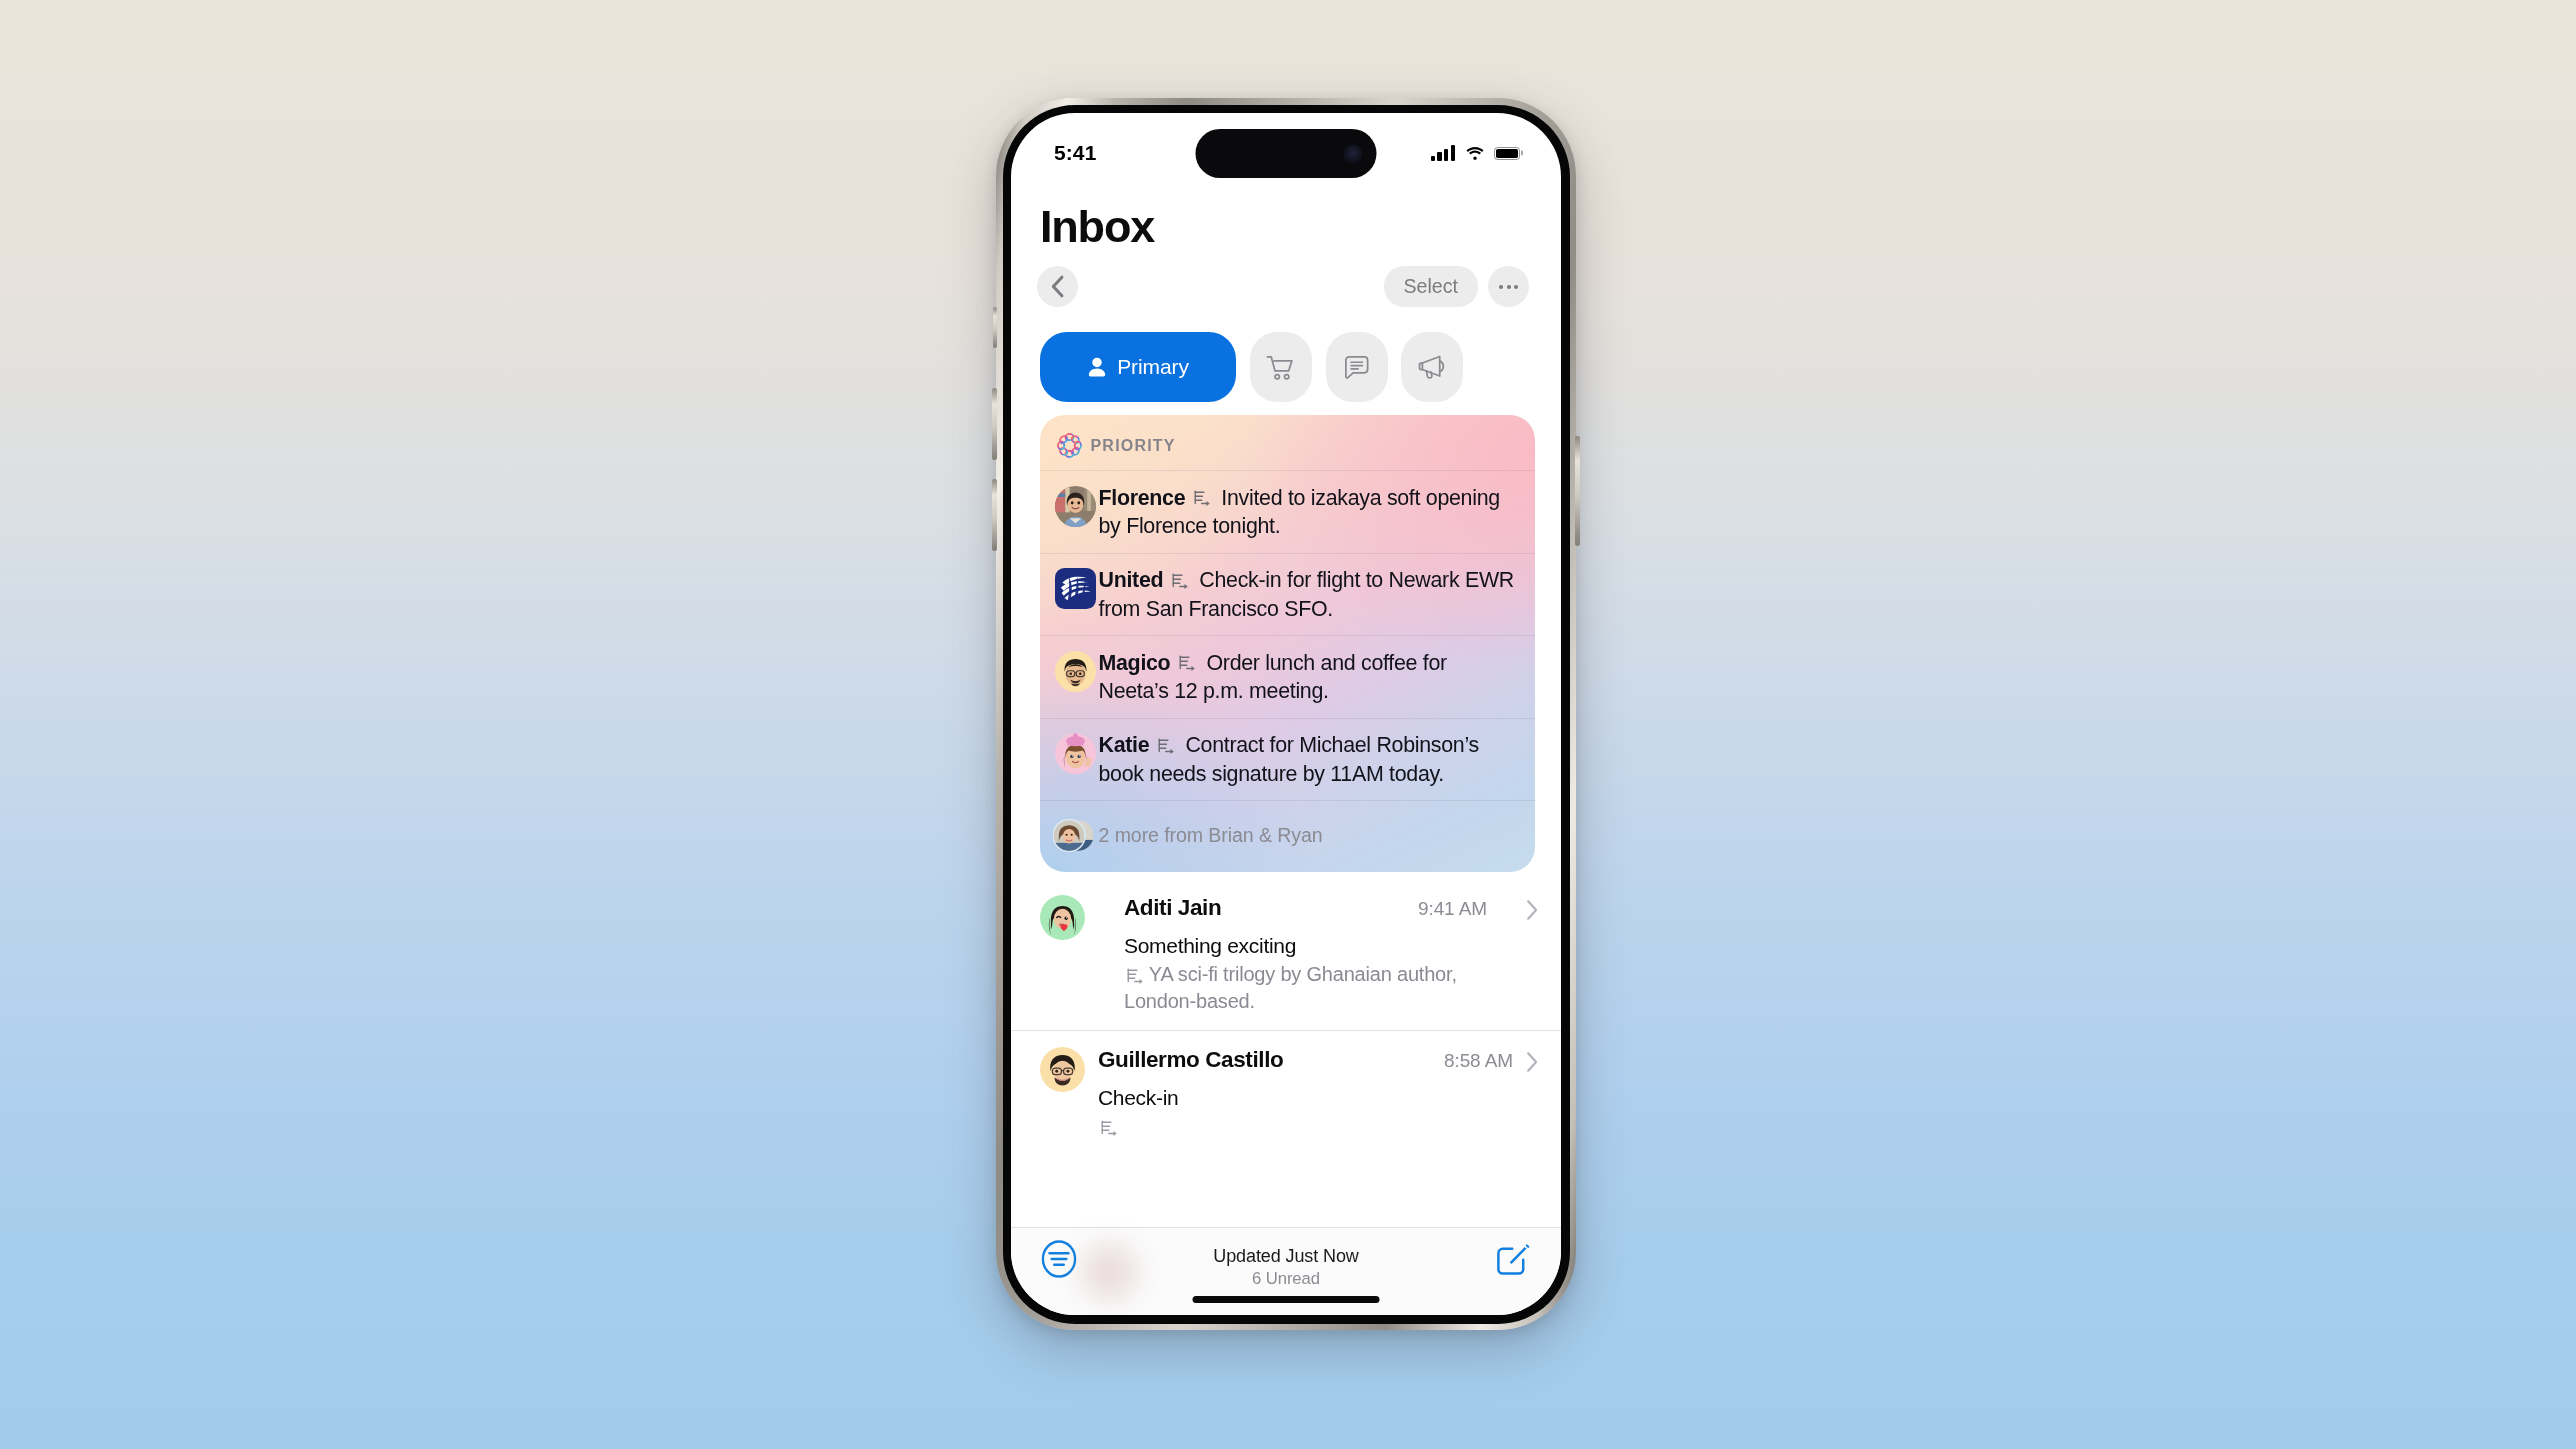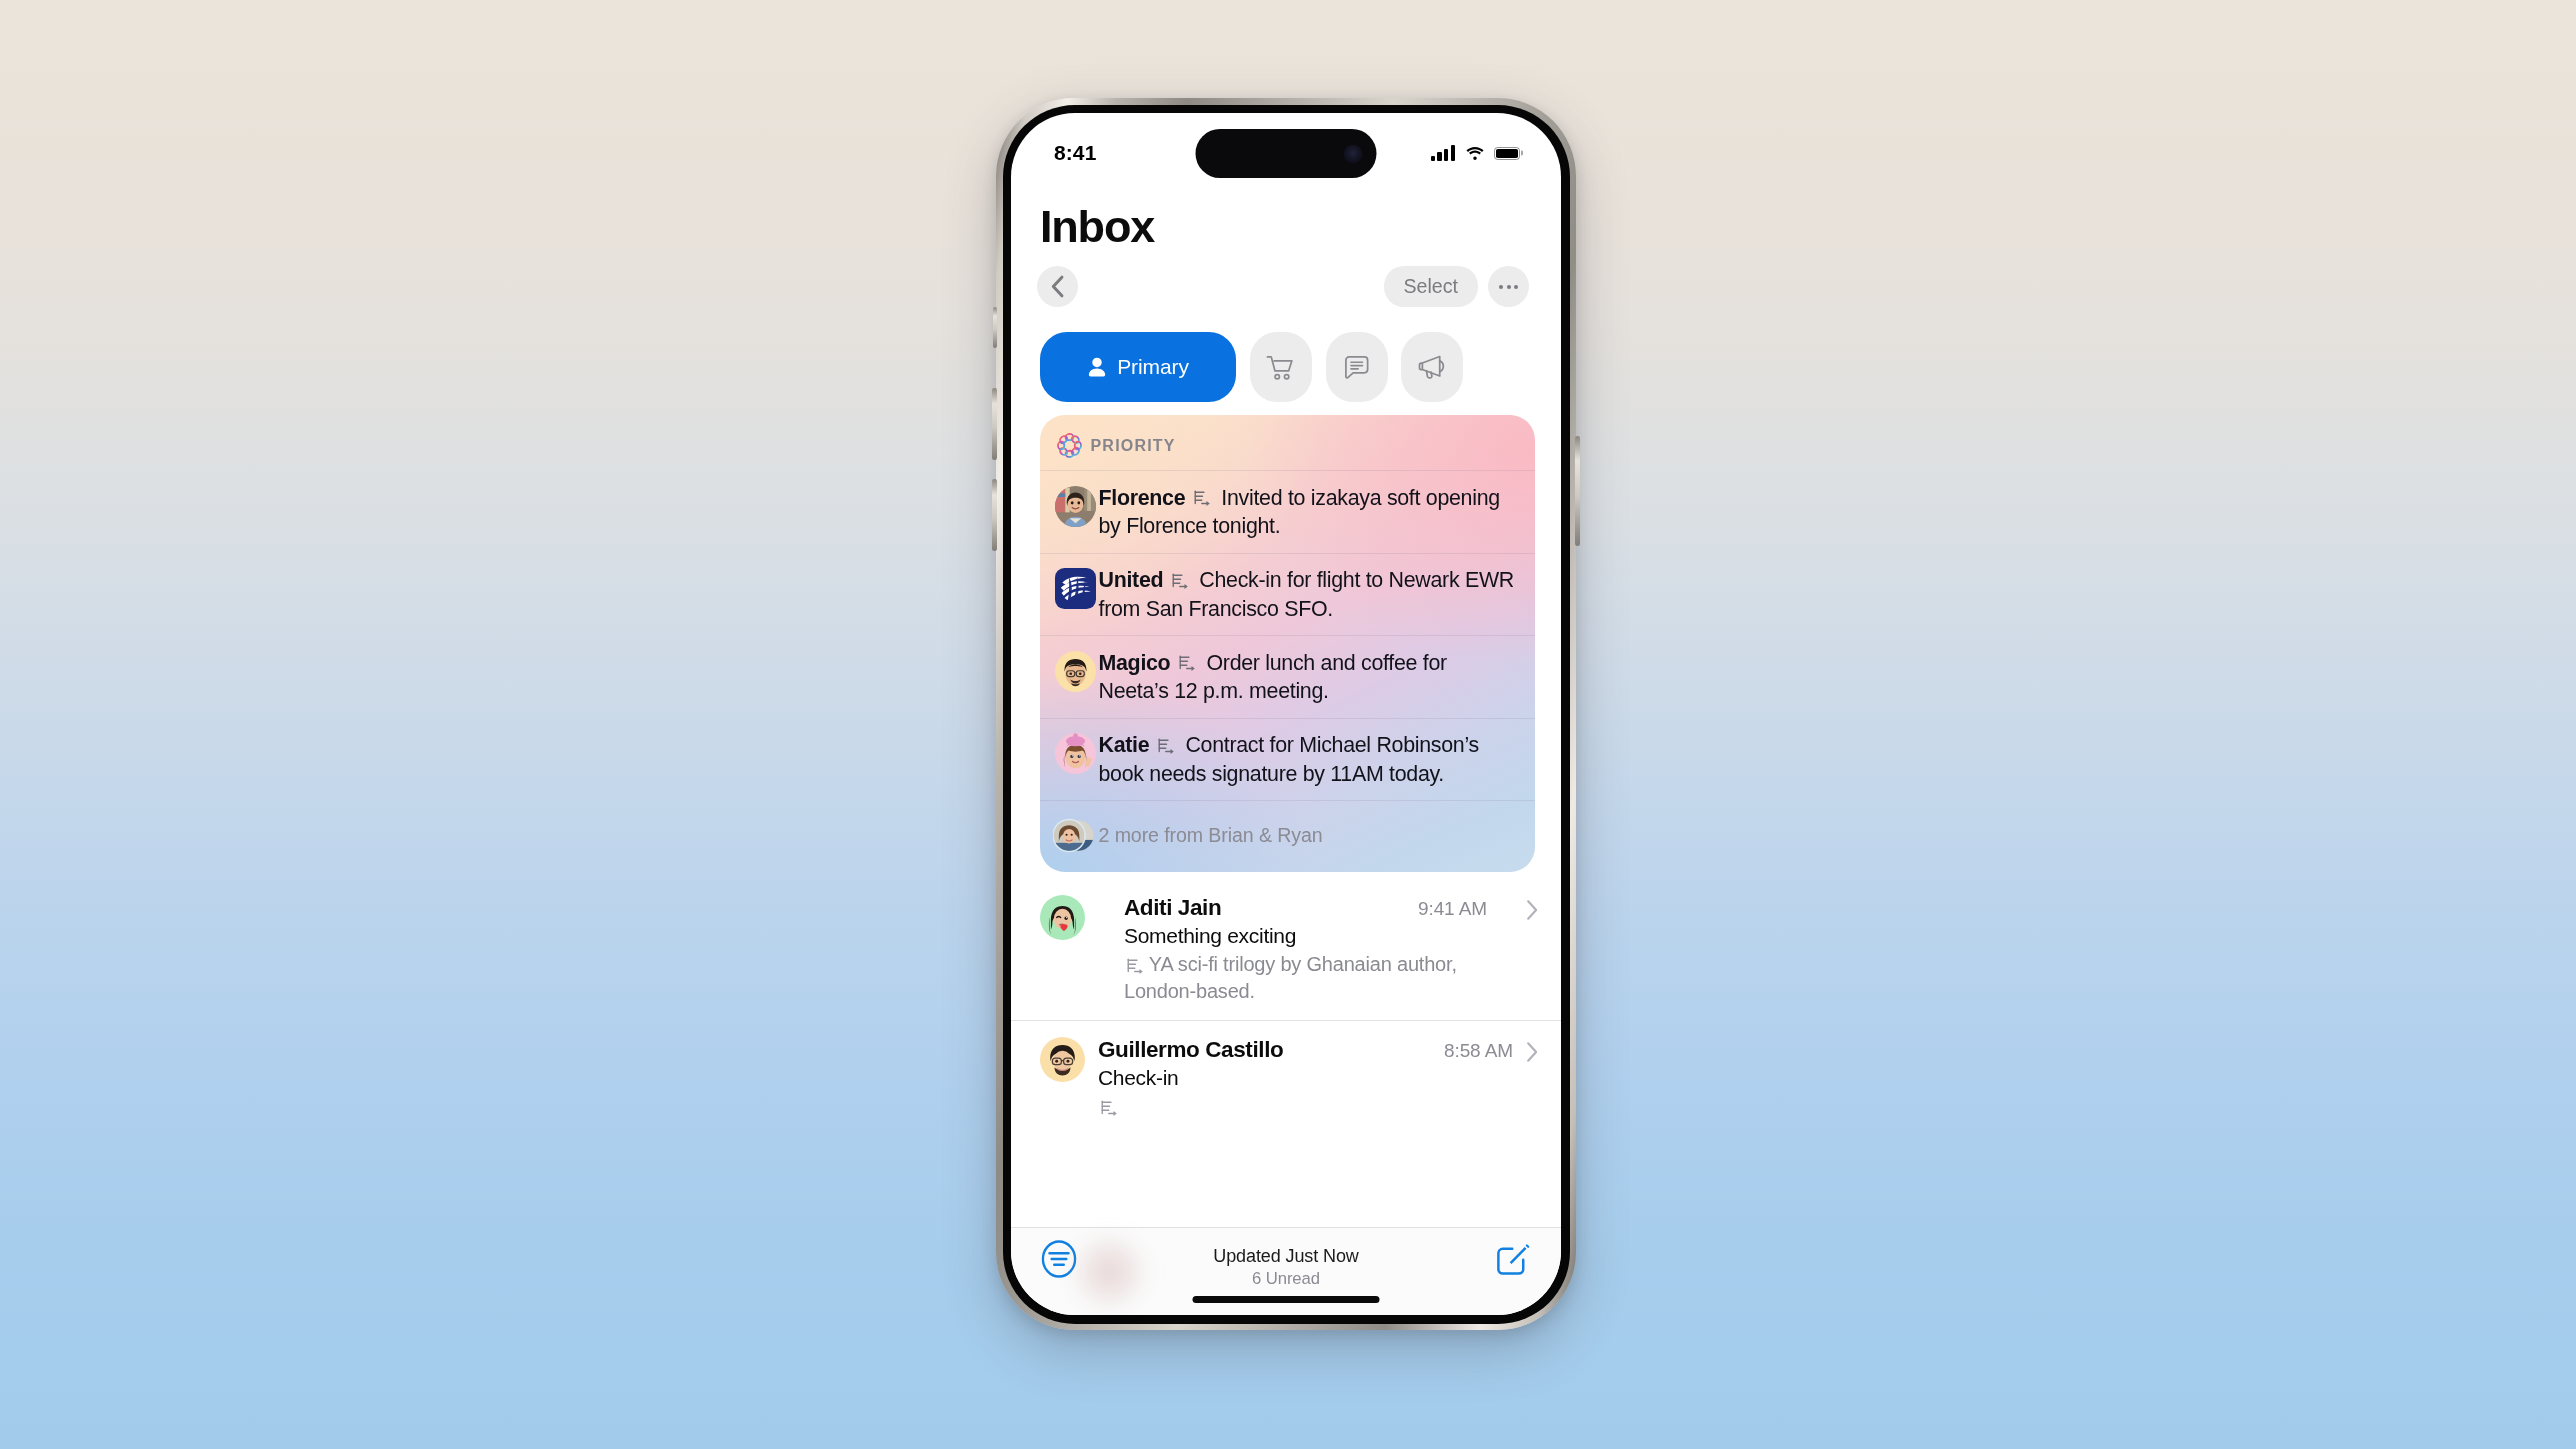--- a/index.html
+++ b/index.html
@@ -308,21 +308,21 @@
   .mail-time {
     margin-left: auto;
     font-size: 19px;
     color: #8b8b93;
     letter-spacing: -0.1px;
     white-space: nowrap;
   }
   .chev-right { flex: 0 0 auto; margin-top: 4.3px; }
   .mail-subject {
     font-size: 21px; color: #0c0c0c; letter-spacing: -0.3px;
-    margin-top: 3px;
+    margin-top: 13px;
   }
   .mail-preview {
     font-size: 20px; color: #8a8a92; letter-spacing: -0.2px;
     line-height: 1.32; margin-top: 3.6px;
   }
 
   
   #bottom-bar {
     flex: 0 0 auto;
     height: 88px;
@@ -373,21 +373,21 @@
   <div id="phone-frame"></div>
   <div class="side-btn sb-silent"></div>
   <div class="side-btn sb-volup"></div>
   <div class="side-btn sb-voldn"></div>
   <div class="side-btn sb-power"></div>
   <div id="phone-bezel"></div>
 
   <div id="phone-screen">
 
     <div id="status-bar">
-      <div id="status-time">8:41</div>
+      <div id="status-time">5:41</div>
 
       <div id="dynamic-island">
         <div id="di-camera"></div>
       </div>
 
       <div id="status-right">
         <div id="signal-bars">
           <i></i>
             <i></i>
             <i></i>

